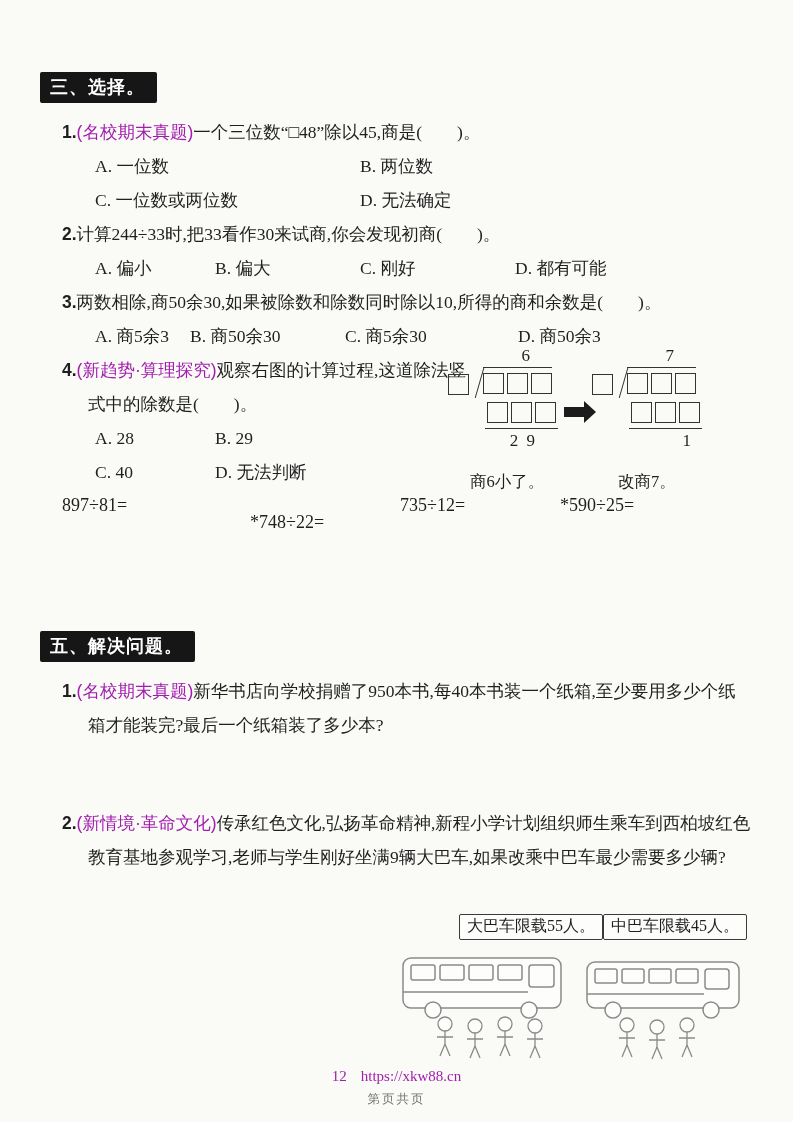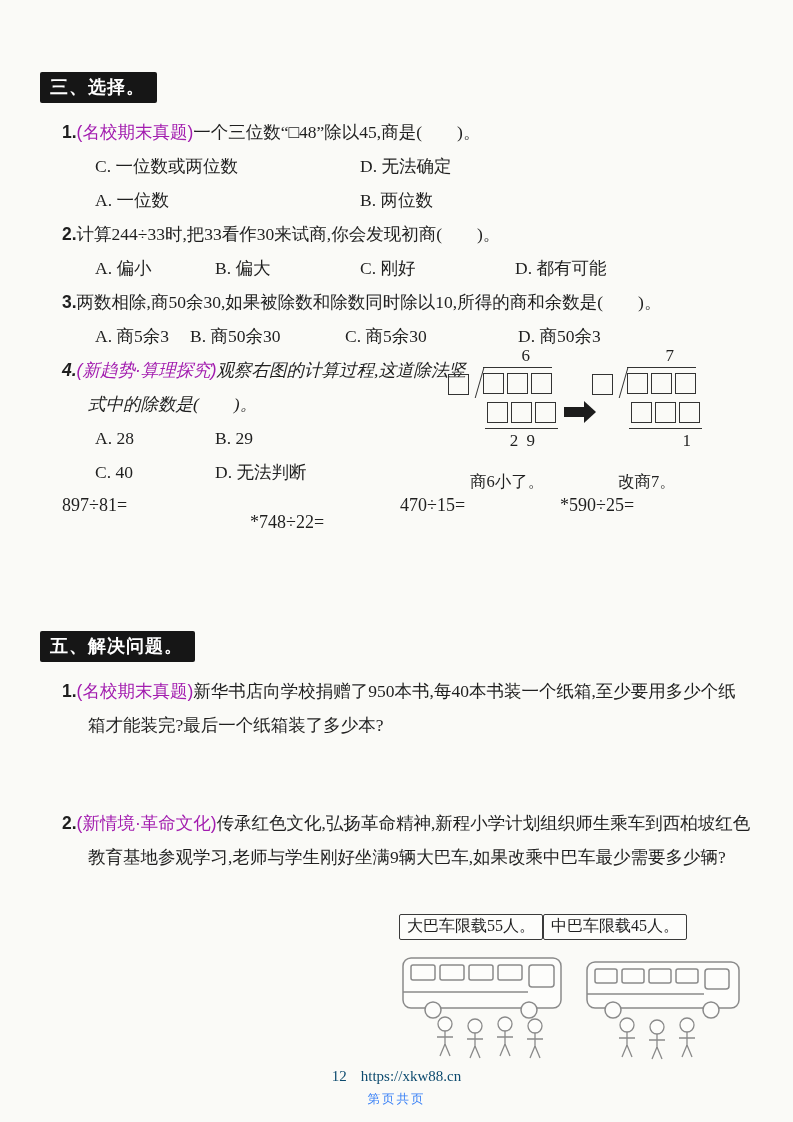--- a/index.html
+++ b/index.html
@@ -29,21 +29,21 @@
   .opt { display:inline-block; }
   .w265 { width:265px; }
   .w120 { width:120px; }
   .w145 { width:145px; }
   .w155 { width:155px; }
   .w95  { width:95px;  }
   .w173 { width:173px; }
 
   
   .q4 { position:relative; margin-bottom:4px; }
-  .q4 .qline { width:410px;font-style:italic; }
+  .q4 .qline { width:410px; }
 
   .division-diagram { position:absolute; left:386px; top:-8px; width:300px; }
   .figs { display:flex; align-items:flex-start; }
   .ldiv { font-size:17px; line-height:normal; }
   .ldiv-q { text-align:right; padding-right:28px; height:22px; line-height:22px; }
   .ldiv-main { display:flex; align-items:flex-start; }
   .sq { width:21px; height:21px; border:1.3px solid #333; display:inline-block; background:transparent; }
   .ldiv-divisor { margin-top:7px; }
   .ldiv-slash { width:8px; height:30px; border-right:1.4px solid #333; transform:skewX(-16deg); margin:1px 3px 0 3px; }
   .ldiv-dividend { display:flex; gap:3px; border-top:1.5px solid #333; padding-top:5px; }
@@ -65,50 +65,50 @@
   .calc-row { margin:6px 0 0 22px; font-size:18px; display:flex; }
   .cw1 { width:188px; } .cw2 { width:150px;margin-top:17px; } .cw3 { width:160px; }
   .workspace-a { height:98px; }
   .workspace-b { height:64px; }
 
   
   .s5q { margin-top:0; }
 
   
   .bus-area { position:absolute; top:914px; right:46px; width:348px; }
-  .bus-labels { display:flex; justify-content:flex-start; margin-bottom:4px; }
+  .bus-labels { display:flex; justify-content:flex-end; margin-bottom:4px; }
   .bus-label { border:1.5px solid #3a3a3a; background:#fdfdfb; padding:1px 7px 2px;
                font-size:16px; border-radius:2px; white-space:nowrap; }
   .bus-svg { display:block; }
 
   
   .footer { position:absolute; left:0; right:0; bottom:14px; text-align:center; }
-  .footer-line1 { font-size:15px; color:#0c4a6e; }
+  .footer-line1 { font-size:15px; color:#a21caf; }
   .footer-pagenum { margin-right:14px; }
-  .footer-line2 { font-size:12.5px; margin-top:6px; letter-spacing:2px; color:#3b82f6;
+  .footer-line2 { font-size:12.5px; margin-top:6px; letter-spacing:2px; color:#737373;
                   font-family:"Liberation Sans","DejaVu Sans",sans-serif; }
 </style>
 </head>
 <body>
 
 <div class="page">
 
   <div class="banner-wrap">
     <span class="sec-banner">三、选择。</span>
   </div>
 
   <div class="q">
     <p class="qline"><span class="qnum">1.</span><span class="tag">(名校期末真题)</span><span>一个三位数“□48”除以45,商是(　　)。</span></p>
     <div class="opts">
+      <span class="opt w265">A. 一位数</span>
+      <span class="opt">B. 两位数</span>
+    </div>
+    <div class="opts">
       <span class="opt w265">C. 一位数或两位数</span>
       <span class="opt">D. 无法确定</span>
-    </div>
-    <div class="opts">
-      <span class="opt w265">A. 一位数</span>
-      <span class="opt">B. 两位数</span>
     </div>
   </div>
 
   <div class="q">
     <p class="qline"><span class="qnum">2.</span><span>计算244÷33时,把33看作30来试商,你会发现初商(　　)。</span></p>
     <div class="opts">
       <span class="opt w120">A. 偏小</span>
       <span class="opt w145">B. 偏大</span>
       <span class="opt w155">C. 刚好</span>
       <span class="opt">D. 都有可能</span>
@@ -181,21 +181,21 @@
       <div class="captions">
         <span class="cap1">商6小了。</span>
         <span class="cap2">改商7。</span>
       </div>
     </div>
   </div>
 
   <div class="calc-row">
     <span class="cw1">897÷81=</span>
     <span class="cw2">*748÷22=</span>
-    <span class="cw3">470÷15=</span>
+    <span class="cw3">735÷12=</span>
     <span>*590÷25=</span>
   </div>
   <div class="workspace-a"></div>
 
   <div class="banner-wrap">
     <span class="sec-banner">五、解决问题。</span>
   </div>
 
   <div class="q s5q">
     <p class="qline"><span class="qnum">1.</span><span class="tag">(名校期末真题)</span><span>新华书店向学校捐赠了950本书,每40本书装一个纸箱,至少要用多少个纸箱才能装完?最后一个纸箱装了多少本?</span></p>

